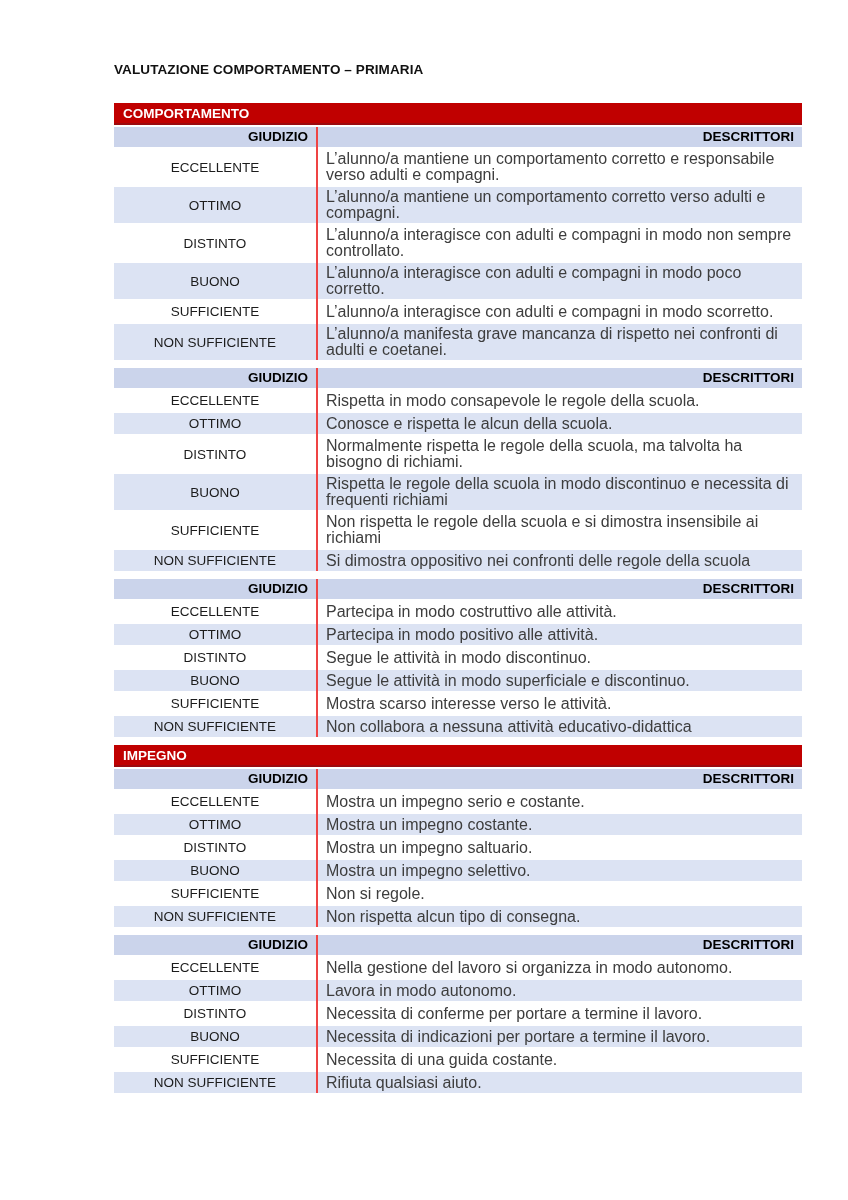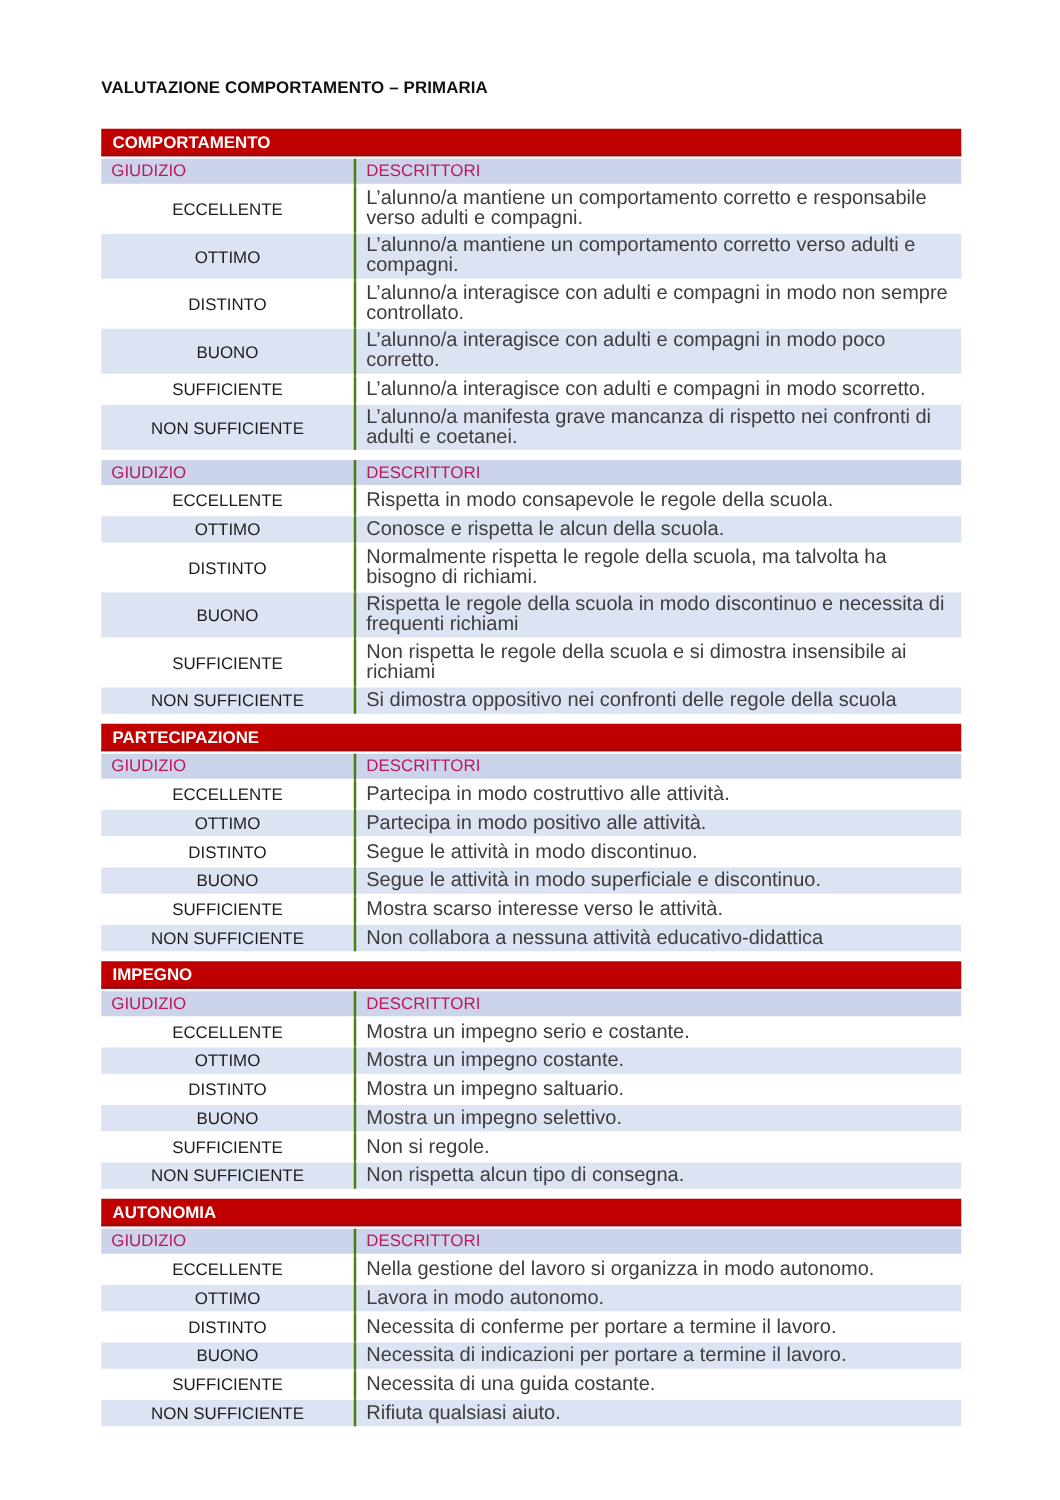--- a/index.html
+++ b/index.html
@@ -9,21 +9,21 @@
   }
   .page {
     position: relative;
     width: 848px;
     height: 1200px;
     background: #ffffff;
     font-family: "Liberation Sans", sans-serif;
     overflow: hidden;
   }
   .content {
-    padding-left: 81px;
+    padding-left: 114px;
     padding-top: 62px;
     width: 688px;
   }
   .doc-title {
     margin: 0 0 26px 0;
     font-size: 13.5px;
     font-weight: bold;
     color: #111111;
     letter-spacing: 0.1px;
   }
@@ -43,33 +43,33 @@
   }
   table.rubric-table {
     width: 100%;
     border-collapse: collapse;
     table-layout: fixed;
   }
   table.rubric-table col.c-giudizio { width: 203px; }
   thead th {
     background: #cbd4eb;
     font-size: 13.5px;
-    font-weight: normal;
-    color: #be185d;
-    text-align: left;
+    font-weight: bold;
+    color: #000000;
+    text-align: right;
     padding: 2px 8px;
     line-height: 16px;
   }
   tbody td {
     border-top: 2px solid #ffffff;
     padding: 2px 8px;
     vertical-align: middle;
     line-height: 16px;
   }
-  th + th, td + td { border-left: 2px solid #4d7c0f; }
+  th + th, td + td { border-left: 2px solid #ef4444; }
   tbody tr:nth-child(odd) td  { background: #ffffff; }
   tbody tr:nth-child(even) td { background: #dce3f3; }
   td.cell-giudizio {
     font-size: 13.5px;
     color: #1c1c1c;
     text-align: center;
     line-height: 17px;
   }
   td.cell-descrittore {
     font-size: 16px;
@@ -162,21 +162,20 @@
           </tr>
           <tr>
             <td class="cell-giudizio">NON SUFFICIENTE</td>
             <td class="cell-descrittore">Si dimostra oppositivo nei confronti delle regole della scuola</td>
           </tr>
         </tbody>
       </table>
     </section>
 
     <section class="rubric">
-      <div class="rubric-title">PARTECIPAZIONE</div>
       <table class="rubric-table">
         <colgroup>
             <col class="c-giudizio">
             <col>
           </colgroup>
         <thead>
           <tr>
             <th>GIUDIZIO</th>
             <th>DESCRITTORI</th>
           </tr>
@@ -246,21 +245,20 @@
           </tr>
           <tr>
             <td class="cell-giudizio">NON SUFFICIENTE</td>
             <td class="cell-descrittore">Non rispetta alcun tipo di consegna.</td>
           </tr>
         </tbody>
       </table>
     </section>
 
     <section class="rubric">
-      <div class="rubric-title">AUTONOMIA</div>
       <table class="rubric-table">
         <colgroup>
             <col class="c-giudizio">
             <col>
           </colgroup>
         <thead>
           <tr>
             <th>GIUDIZIO</th>
             <th>DESCRITTORI</th>
           </tr>

